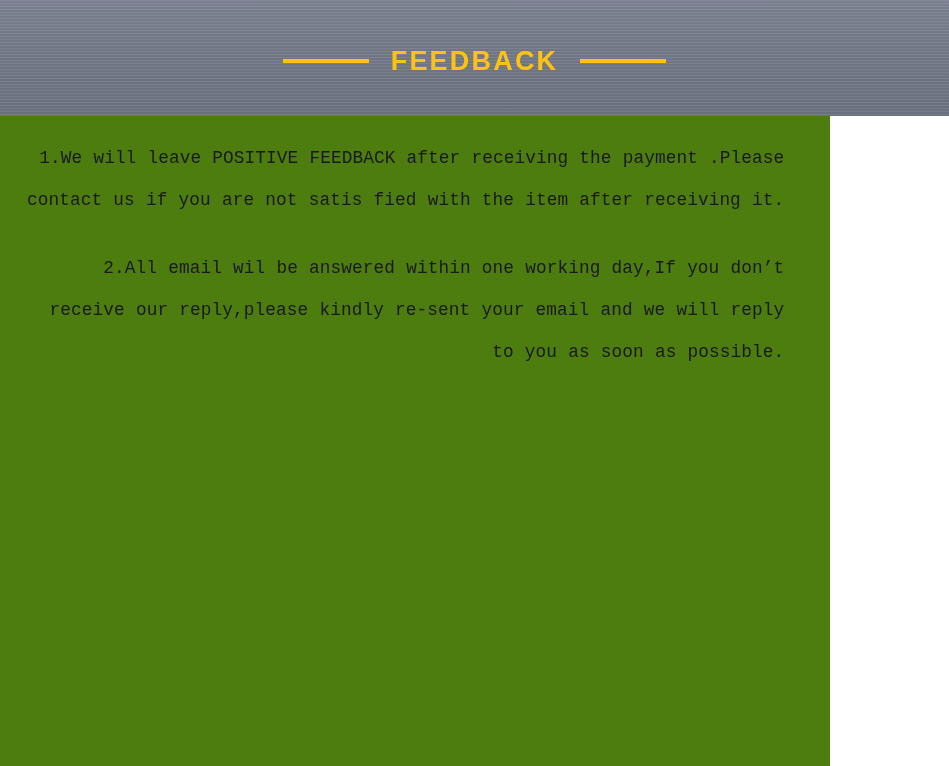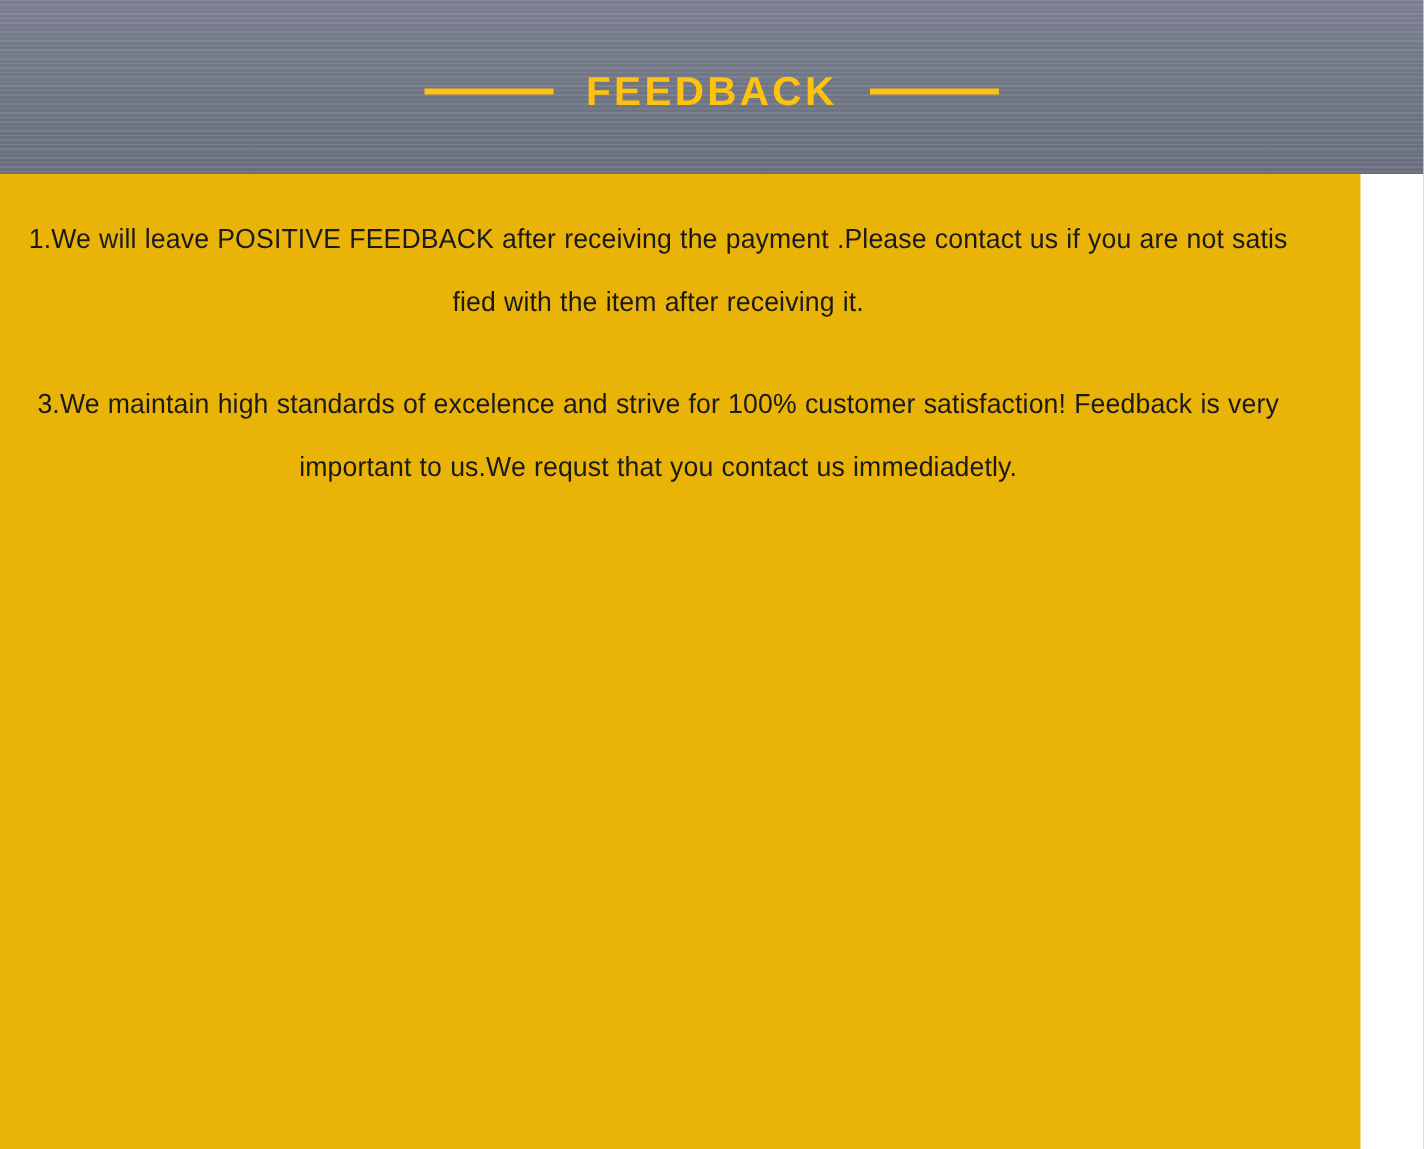--- a/index.html
+++ b/index.html
@@ -9,23 +9,23 @@
   body {
     width: 949px;
     height: 766px;
     background: #ffffff;
     font-family: "Liberation Sans", sans-serif;
     overflow: hidden;
   }
 
   .page {
     position: relative;
-    width: 907px;
+    width: 830px;
     height: 766px;
-    background: #eab308;
+    background: #4d7c0f;
   }
 
   
   .banner {
     position: relative;
     width: 949px;
     height: 116px;
     background:
       repeating-linear-gradient(
         to bottom,
@@ -65,23 +65,23 @@
   
   .content {
     padding: 22px 18px 0 19px;
   }
   .para {
     color: #1a1a1a;
     font-size: 18.4px;
     line-height: 42px;
     letter-spacing: 0.1px;
     margin: 0 0 26px 0;
-    font-family: Liberation Sans, sans-serif;
+    font-family: Liberation Mono, monospace;
     font-stretch: condensed;
-    text-align: center;
+    text-align: right;
     word-spacing: 0.4px;
   }
   .para:last-child {
     margin-bottom: 0;
   }
   
   .para-text {
     display: inline-block;
     transform: scaleX(0.965);
     transform-origin: left center;
@@ -98,17 +98,17 @@
       <span class="banner-title">FEEDBACK</span>
       <span class="rule"></span>
     </div>
   </div>
 
   <div class="content">
     <p class="para">
       <span class="para-text">1.We will leave POSITIVE FEEDBACK after receiving the payment .Please contact us if you are not satis fied with the item after receiving it.</span>
     </p>
     <p class="para">
-      <span class="para-text">3.We maintain high standards of excelence and strive for 100% customer satisfaction! Feedback is very important to us.We requst that you contact us immediadetly.</span>
+      <span class="para-text">2.All email wil be answered within one working day,If you don’t receive our reply,please kindly re-sent your email and we will reply to you as soon as possible.</span>
     </p>
   </div>
 
 </div>
 
 </body></html>

